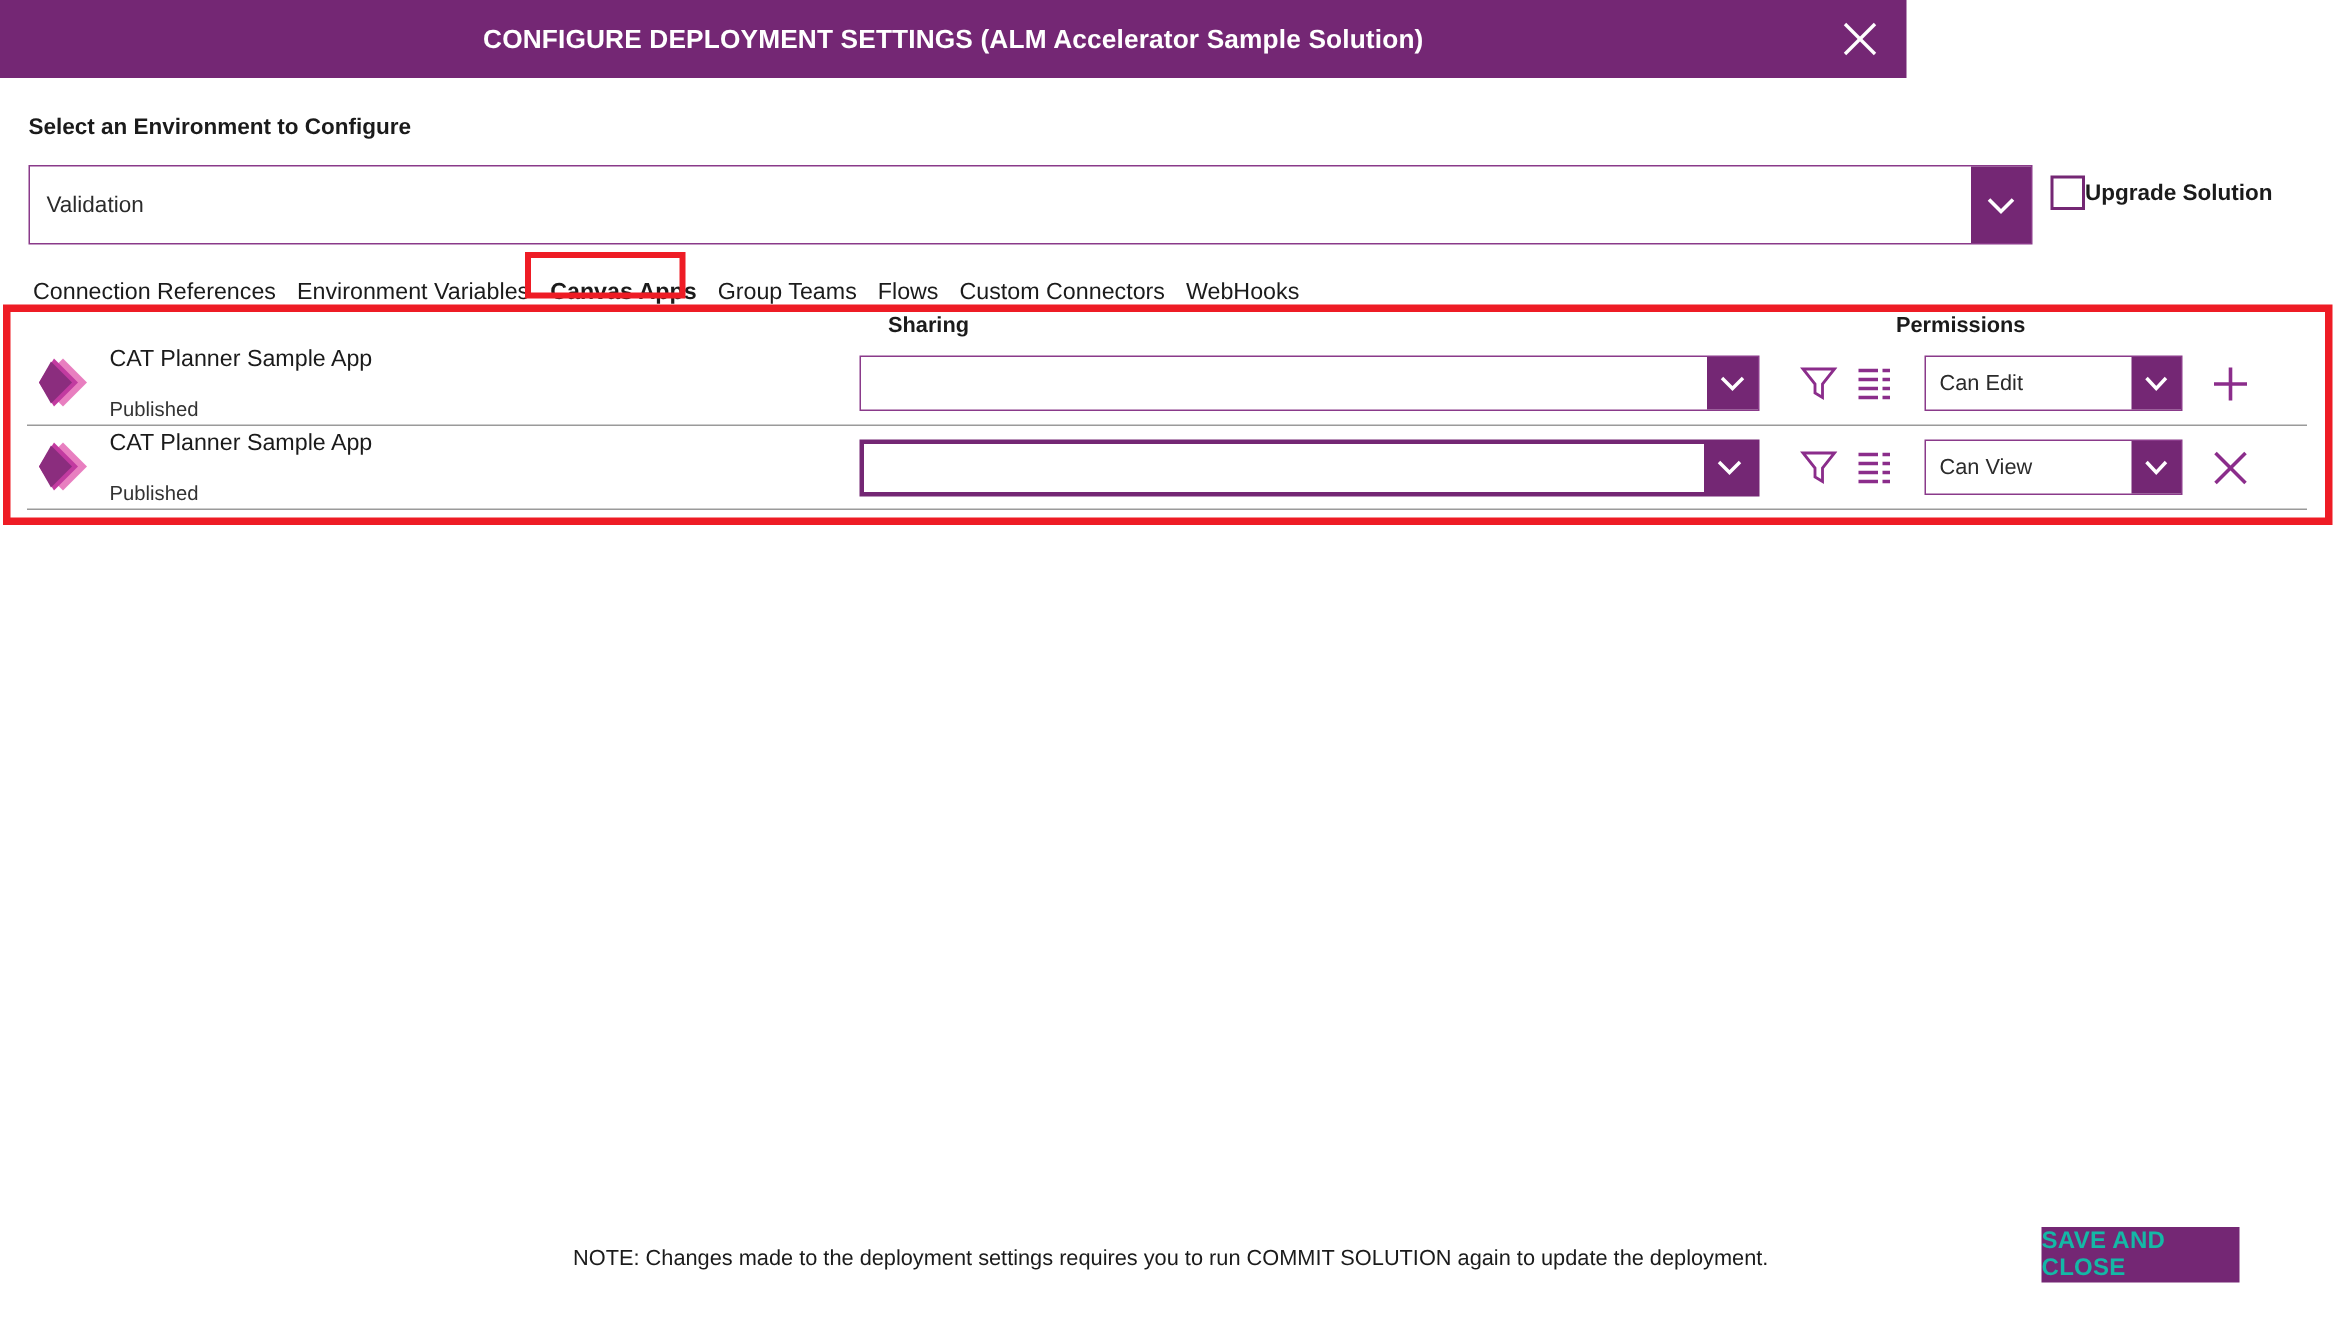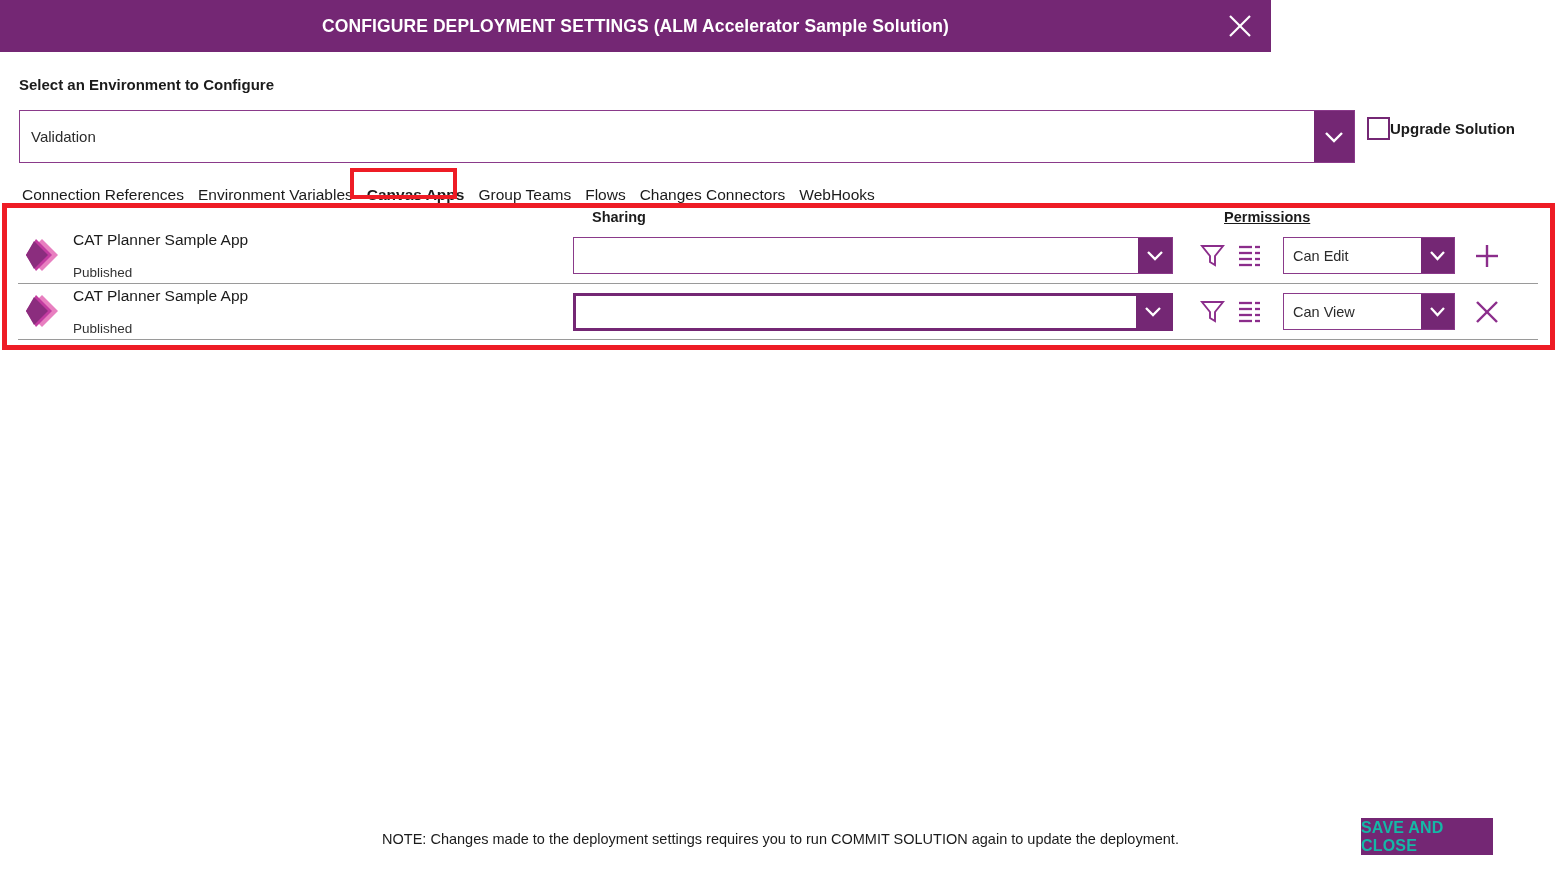--- a/index.html
+++ b/index.html
@@ -132,21 +132,21 @@
   }
 
   .col-headers {
     position: absolute;
     top: 209px;
     font-size: 14.5px;
     font-weight: bold;
     color: #1b1b1b;
   }
   .hdr-sharing { left: 592px; }
-  .hdr-perms { left: 1224px; text-decoration: underline; }
+  .hdr-perms { left: 1264px; }
 
   .rows {
     position: absolute;
     left: 18px; top: 228px;
     width: 1520px;
   }
   .row {
     position: relative;
     height: 56px;
     border-bottom: 1.5px solid #9a9a9a;
@@ -318,21 +318,21 @@
     <div class="checkbox"></div>
     <div class="upgrade-label">Upgrade Solution</div>
   </div>
 
   <div class="tabs">
     <div class="tab">Connection References</div>
     <div class="tab">Environment Variables</div>
     <div class="tab active">Canvas Apps</div>
     <div class="tab">Group Teams</div>
     <div class="tab">Flows</div>
-    <div class="tab">Changes Connectors</div>
+    <div class="tab">Custom Connectors</div>
     <div class="tab">WebHooks</div>
   </div>
   <div class="tab-highlight"></div>
 
   <div class="col-headers hdr-sharing">Sharing</div>
   <div class="col-headers hdr-perms">Permissions</div>
 
   <div class="rows">
 
     <div class="row">

